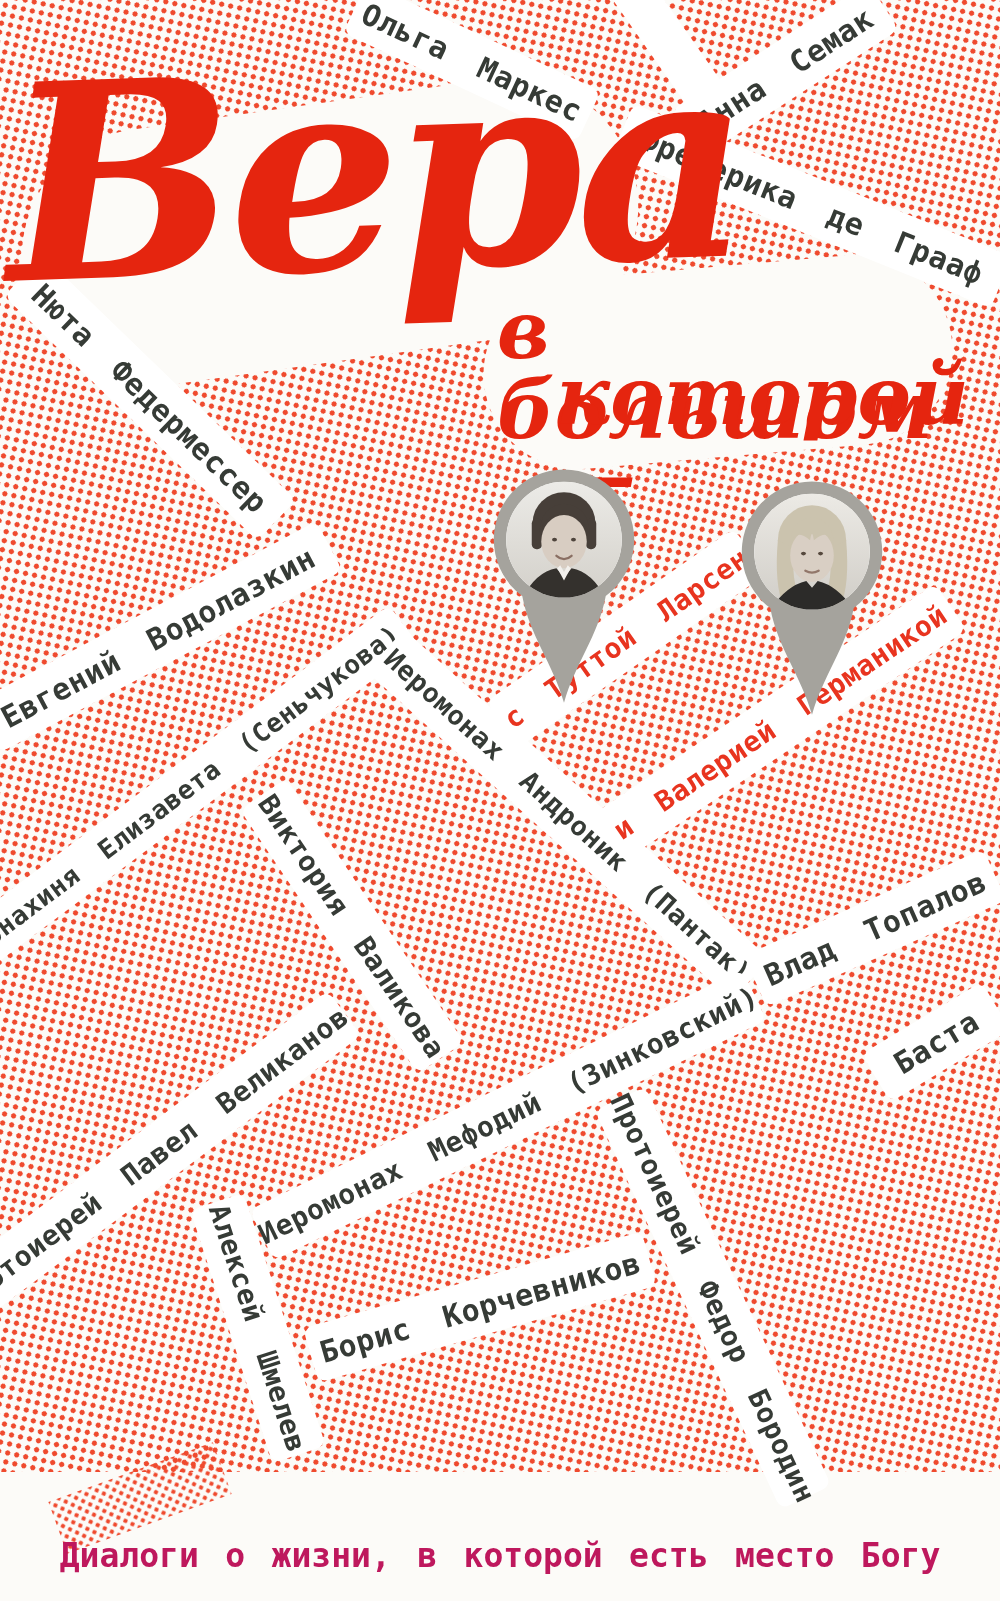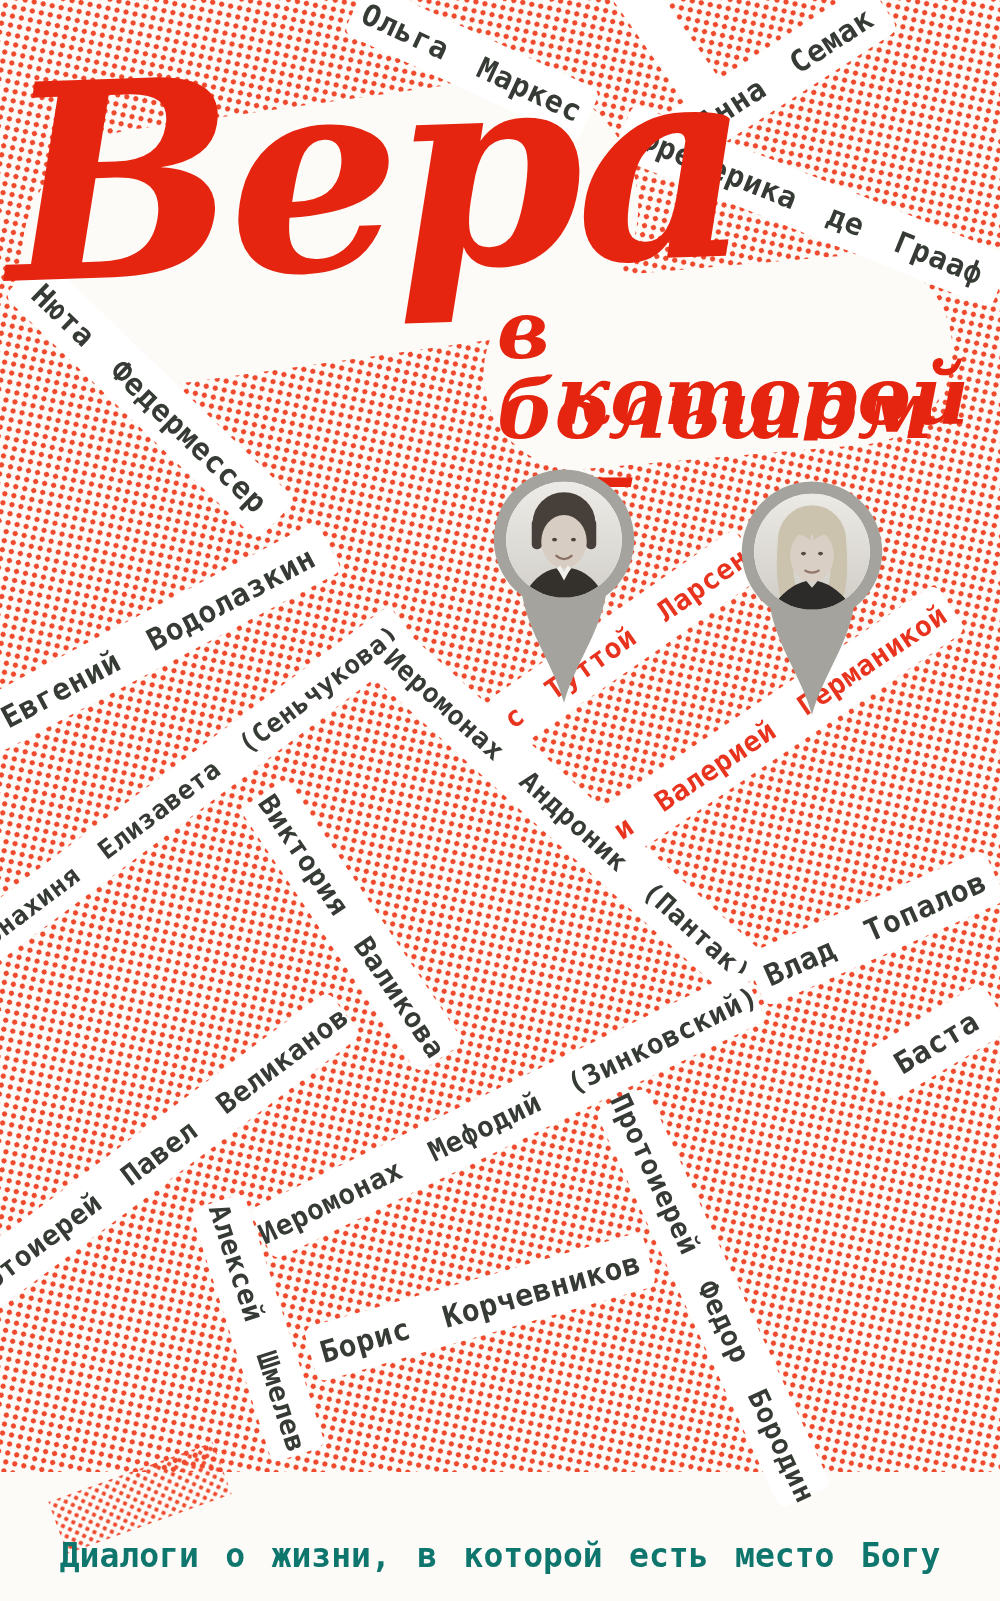--- a/index.html
+++ b/index.html
@@ -70,21 +70,21 @@
   }
   .sub{
     position:absolute;z-index:6;color:#e5250f;
     font-family:"DejaVu Serif","Liberation Serif",serif;
     font-style:italic;font-weight:bold;font-size:80px;line-height:1;
   }
   .sub1{left:497px;top:278px;margin-top:12px;}
   .sub2{left:556px;top:356px;}
   .tagline{
     position:absolute;left:0;top:1536px;width:100%;text-align:center;z-index:6;
-    color:#0f766e;font-weight:bold;font-size:33px;word-spacing:.2em;letter-spacing:0;
+    color:#be185d;font-weight:bold;font-size:33px;word-spacing:.2em;letter-spacing:0;
   }
   .pin{position:absolute;z-index:7;}
   .pin1{left:488px;top:460px;}
   .pin2{left:736px;top:472px;}
 </style>
 </head>
 <body>
 
 <div class="cover">
 

